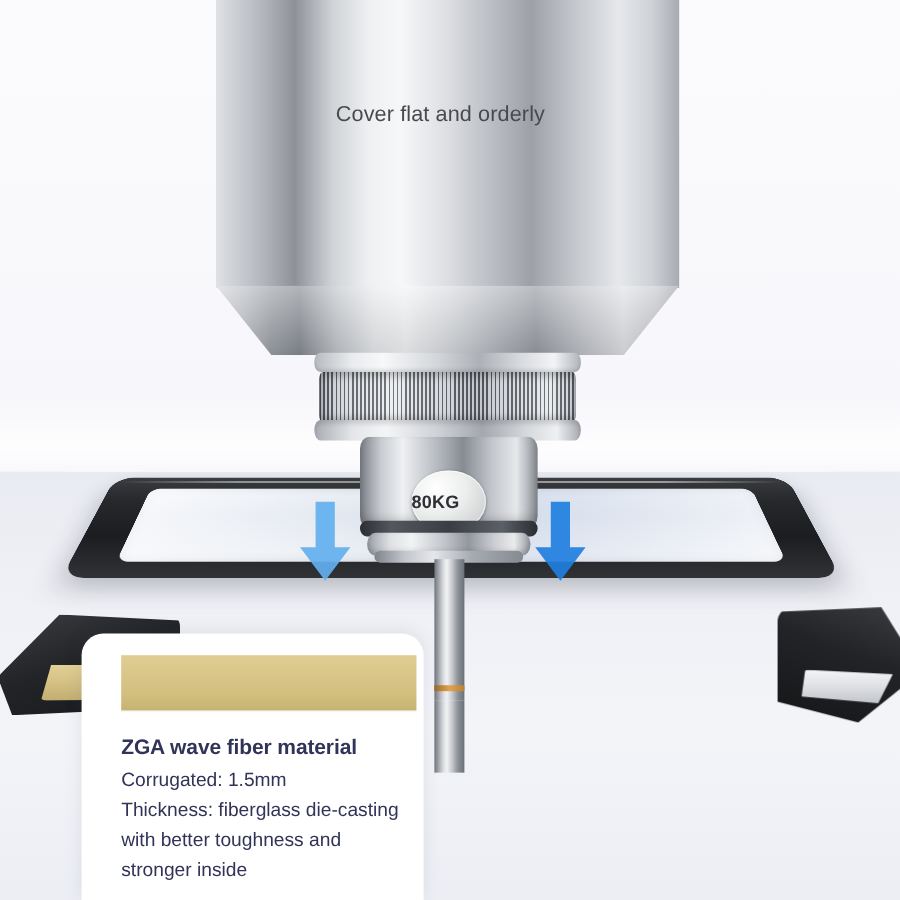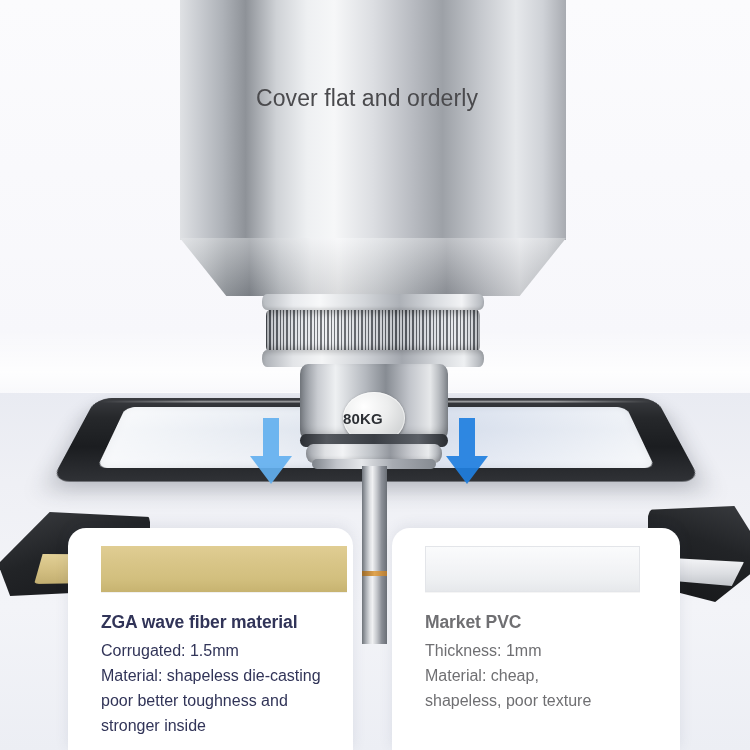--- a/index.html
+++ b/index.html
@@ -184,21 +184,21 @@
   .arrow svg{display:block;}
 
   
   .headline{
     position:absolute;left:0;right:0;top:36px;text-align:center;
     font-size:31px;font-weight:700;color:#171763;
     letter-spacing:-.2px;white-space:nowrap;
   }
   .subline{
     position:absolute;left:0;right:16px;top:85px;text-align:center;
-    font-size:23px;font-weight:400;color:#4a4a4d;letter-spacing:.1px;
+    font-size:18px;font-weight:400;color:#4a4a4d;letter-spacing:.1px;
   }
 
   
   .card{
     position:absolute;bottom:0;background:#ffffff;
     border-radius:18px 18px 0 0;
     box-shadow:0 -2px 14px rgba(60,70,95,.10);
     z-index:3;
   }
   .card-a{left:68px;width:285px;height:222px;}
@@ -285,29 +285,20 @@
   <div class="shaft-amber"></div>
   <div class="shaft-low"></div>
 
   <div class="subline">Cover flat and orderly</div>
 
   <div class="card card-a">
     <div class="swatch swatch-a"></div>
     <div class="card-title">ZGA wave fiber material</div>
     <div class="card-lines">
       <div>Corrugated: 1.5mm</div>
-      <div>Material: shapeless die-casting</div>
-      <div>poor better toughness and</div>
+      <div>Thickness: fiberglass die-casting</div>
+      <div>with better toughness and</div>
       <div>stronger inside</div>
     </div>
   </div>
 
-  <div class="card card-b">
-    <div class="swatch swatch-b"></div>
-    <div class="card-title">Market PVC</div>
-    <div class="card-lines">
-      <div>Thickness: 1mm</div>
-      <div>Material: cheap,</div>
-      <div>shapeless, poor texture</div>
-    </div>
-  </div>
 
 </div>
 
 </body></html>

